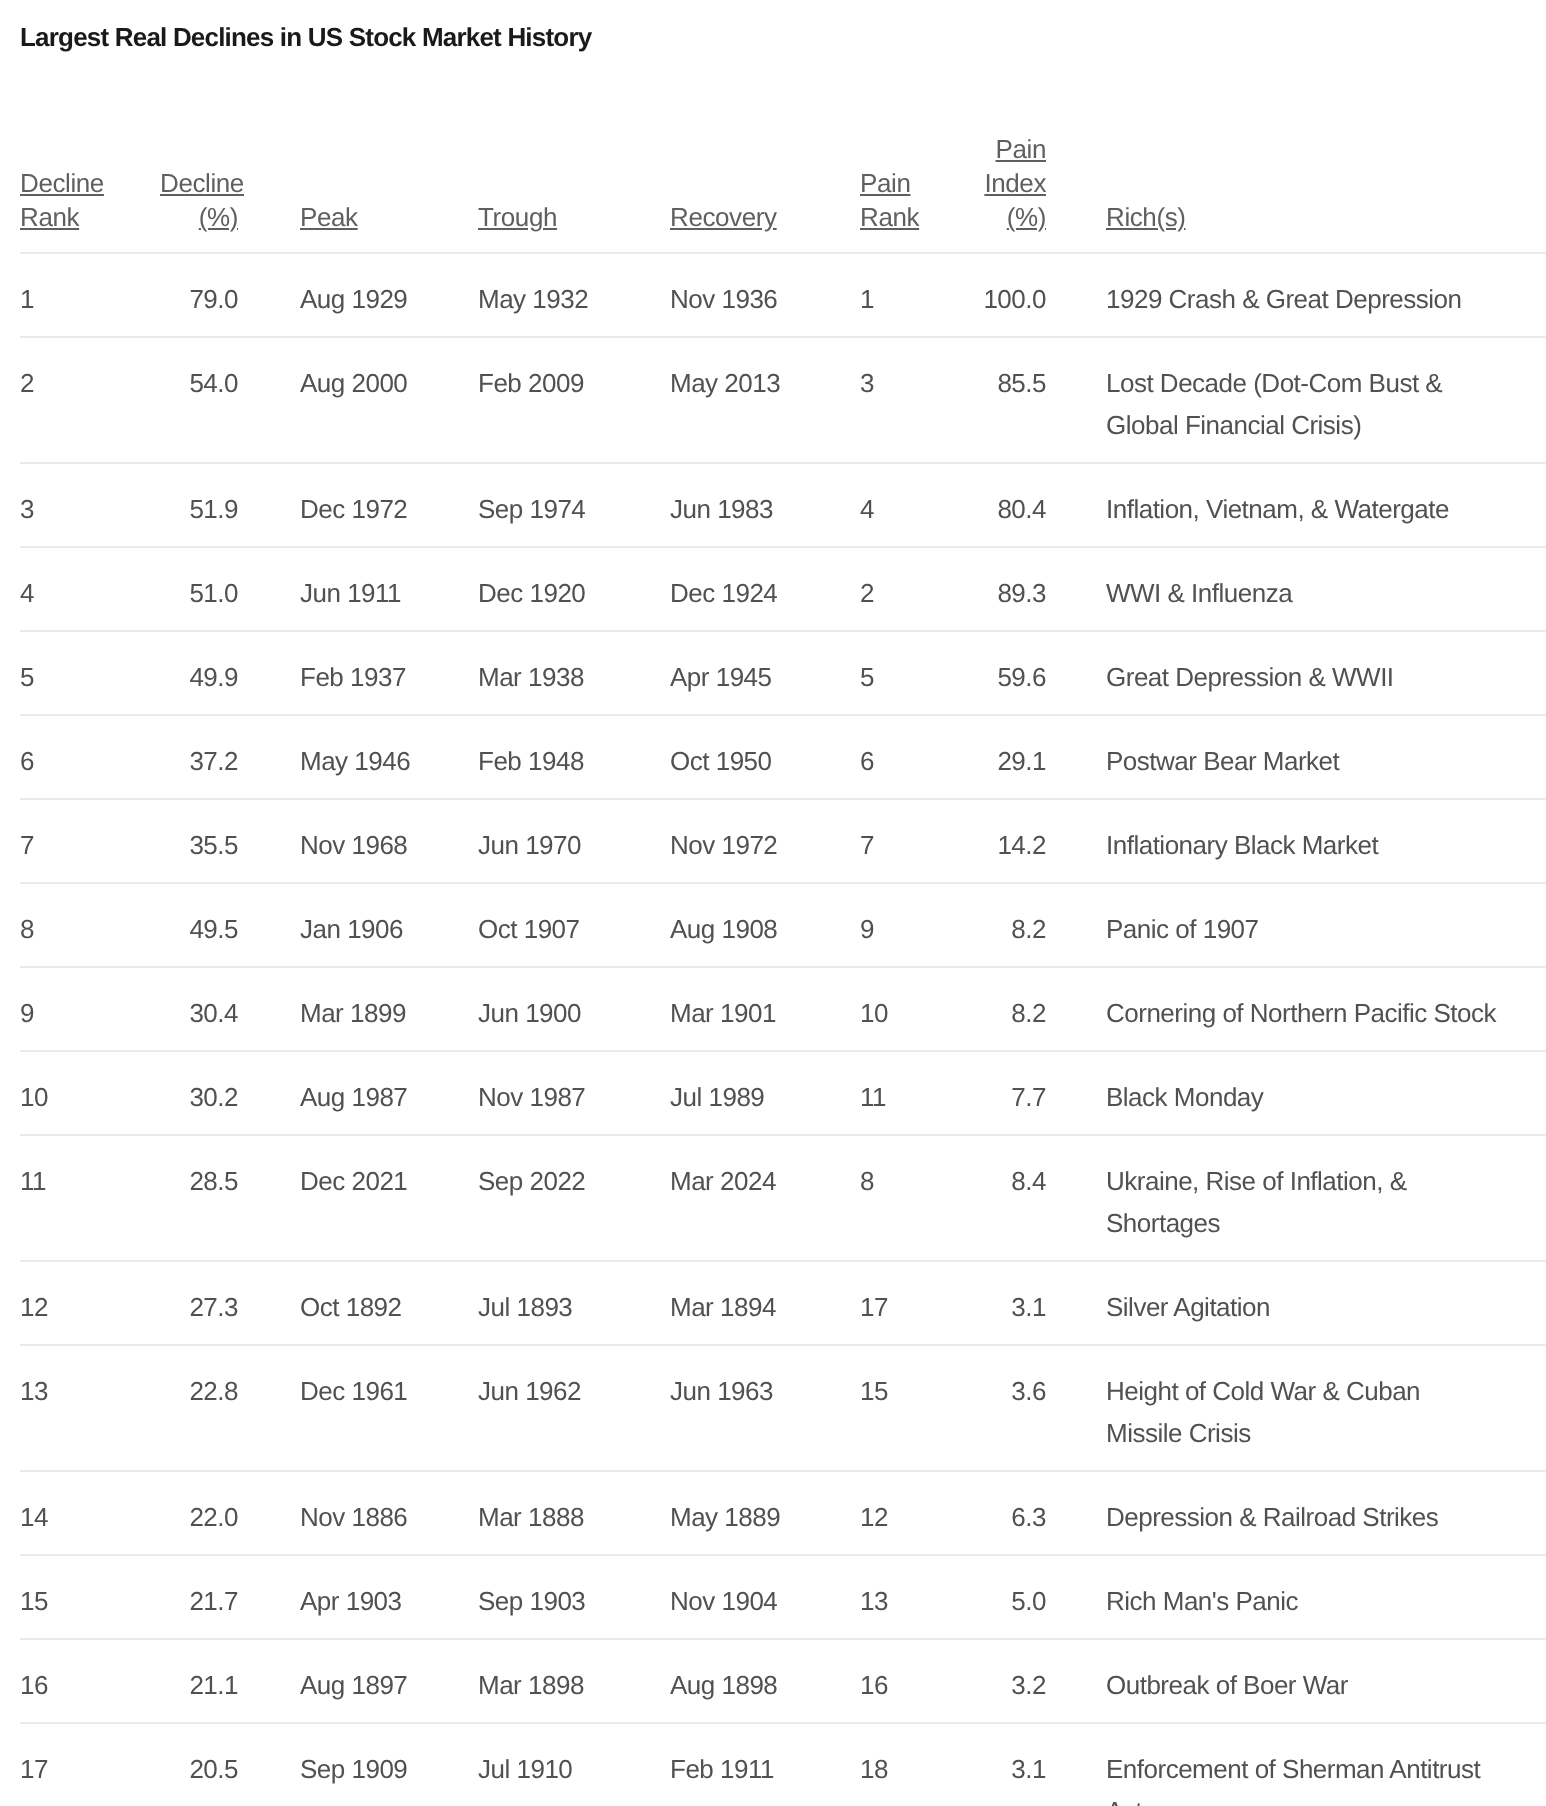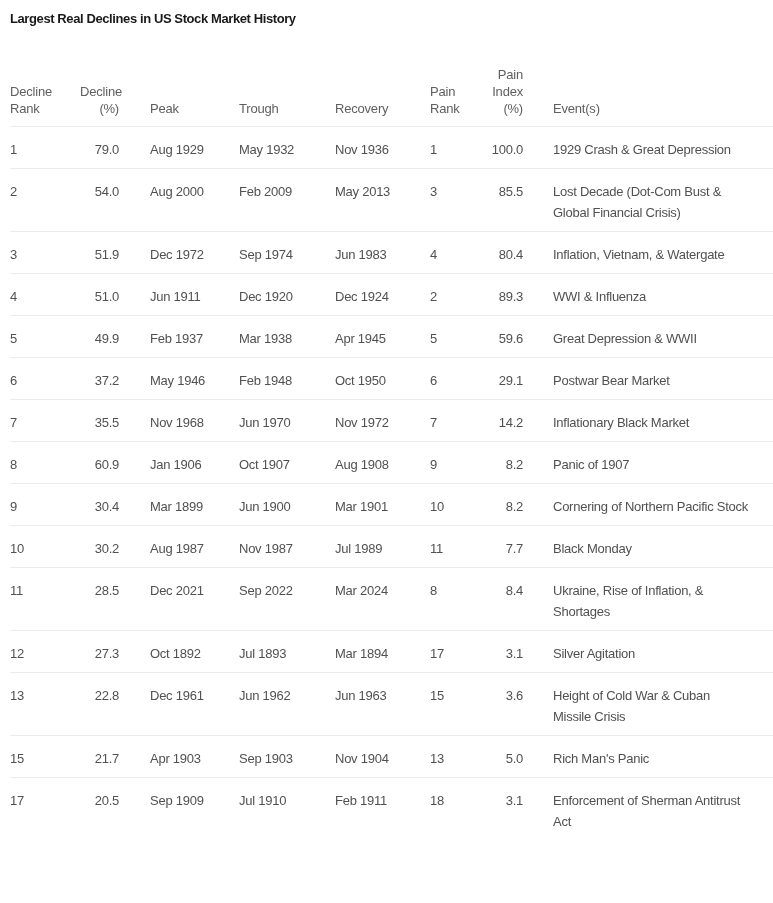--- a/index.html
+++ b/index.html
@@ -41,20 +41,21 @@
   th {
     font-weight: 400;
     font-size: 13px;
     line-height: 17px;
     color: var(--header-text, #5f5f5f);
     text-align: left;
     vertical-align: bottom;
     padding: 0 0 9px 0;
     white-space: pre-line;
     letter-spacing: -0.2px;
+    text-decoration: underline;
   }
   td {
     font-size: 13px;
     line-height: 21px;
     color: var(--text-color, #515151);
     padding: 12px 0 8px 0;
     vertical-align: top;
     white-space: nowrap;
     letter-spacing: -0.25px;
   }
@@ -91,21 +92,21 @@
           <th>Decline
 (%)</th>
           <th>Peak</th>
           <th>Trough</th>
           <th>Recovery</th>
           <th>Pain
 Rank</th>
           <th>Pain
 Index
 (%)</th>
-          <th>Event(s)</th>
+          <th>Rich(s)</th>
         </tr>
     </thead>
     <tbody id="table-body">
         <tr>
           <td>1</td>
           <td>79.0</td>
           <td>Aug 1929</td>
           <td>May 1932</td>
           <td>Nov 1936</td>
           <td>1</td>
@@ -168,21 +169,21 @@
           <td>35.5</td>
           <td>Nov 1968</td>
           <td>Jun 1970</td>
           <td>Nov 1972</td>
           <td>7</td>
           <td>14.2</td>
           <td>Inflationary Black Market</td>
         </tr>
         <tr>
           <td>8</td>
-          <td>60.9</td>
+          <td>49.5</td>
           <td>Jan 1906</td>
           <td>Oct 1907</td>
           <td>Aug 1908</td>
           <td>9</td>
           <td>8.2</td>
           <td>Panic of 1907</td>
         </tr>
         <tr>
           <td>9</td>
           <td>30.4</td>
@@ -229,28 +230,48 @@
           <td>22.8</td>
           <td>Dec 1961</td>
           <td>Jun 1962</td>
           <td>Jun 1963</td>
           <td>15</td>
           <td>3.6</td>
           <td>Height of Cold War &amp; Cuban
 Missile Crisis</td>
         </tr>
         <tr>
+          <td>14</td>
+          <td>22.0</td>
+          <td>Nov 1886</td>
+          <td>Mar 1888</td>
+          <td>May 1889</td>
+          <td>12</td>
+          <td>6.3</td>
+          <td>Depression &amp; Railroad Strikes</td>
+        </tr>
+        <tr>
           <td>15</td>
           <td>21.7</td>
           <td>Apr 1903</td>
           <td>Sep 1903</td>
           <td>Nov 1904</td>
           <td>13</td>
           <td>5.0</td>
           <td>Rich Man's Panic</td>
+        </tr>
+        <tr>
+          <td>16</td>
+          <td>21.1</td>
+          <td>Aug 1897</td>
+          <td>Mar 1898</td>
+          <td>Aug 1898</td>
+          <td>16</td>
+          <td>3.2</td>
+          <td>Outbreak of Boer War</td>
         </tr>
         <tr>
           <td>17</td>
           <td>20.5</td>
           <td>Sep 1909</td>
           <td>Jul 1910</td>
           <td>Feb 1911</td>
           <td>18</td>
           <td>3.1</td>
           <td>Enforcement of Sherman Antitrust

